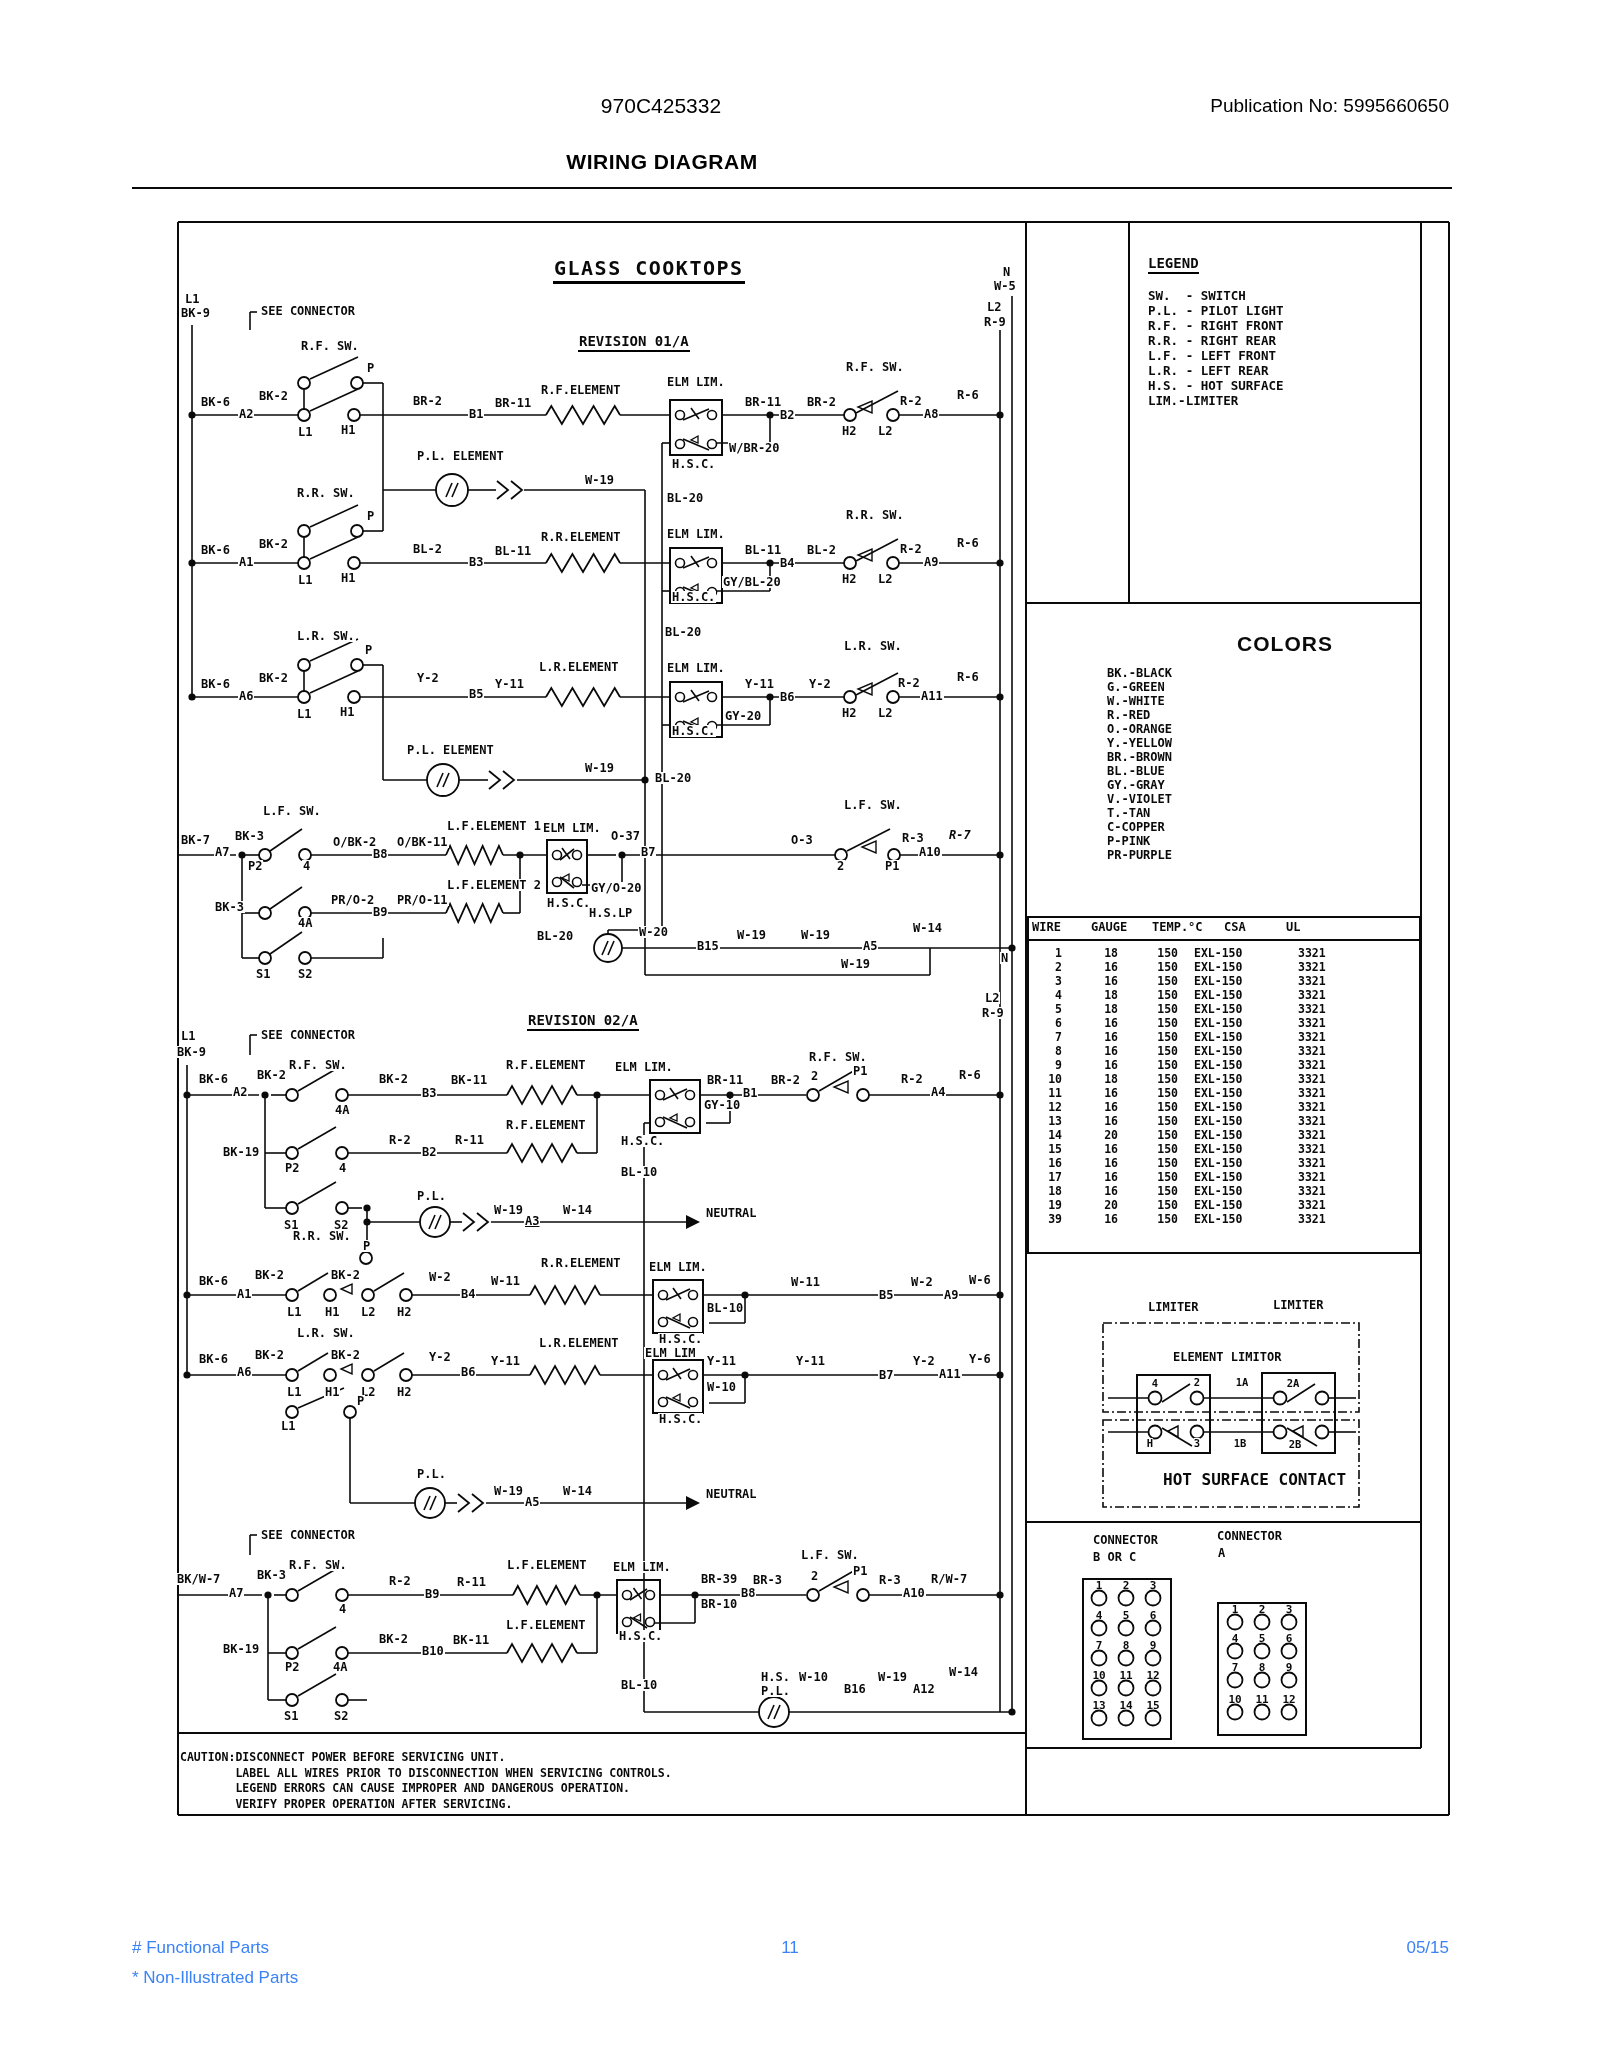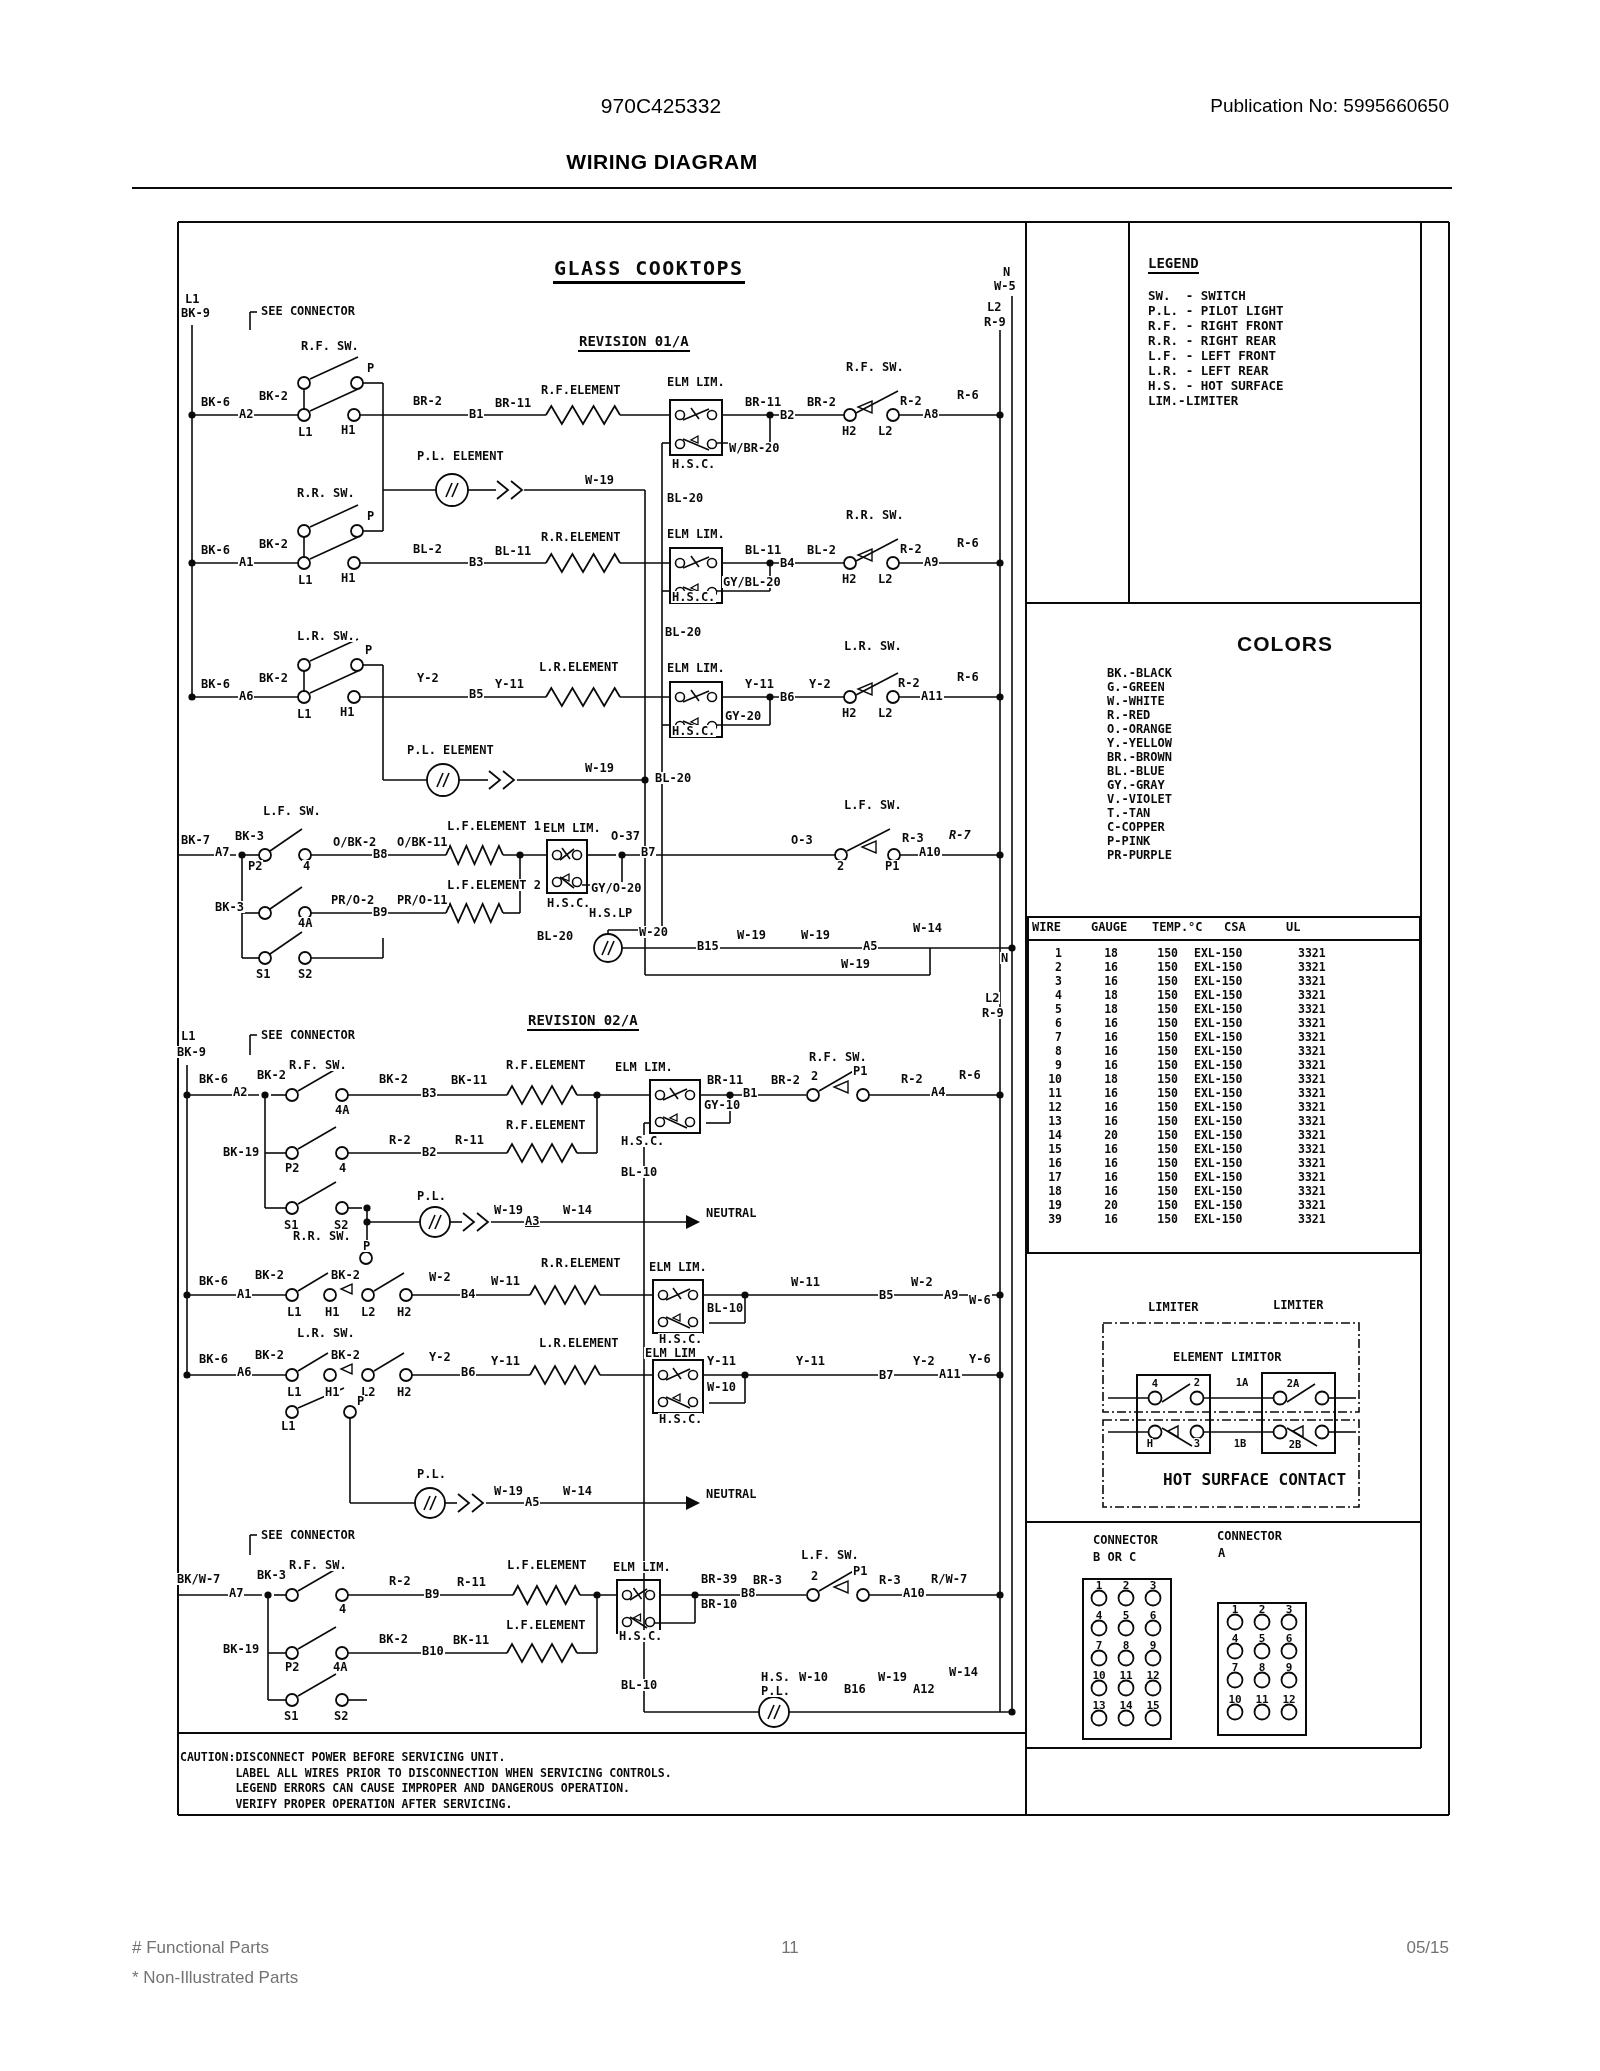--- a/index.html
+++ b/index.html
@@ -38,21 +38,21 @@
   
   .lml{position:absolute;font:bold 12px "DejaVu Sans Mono",monospace;white-space:pre}
   .pin{position:absolute;transform:translateX(-50%);font:bold 11px "DejaVu Sans Mono",monospace;line-height:1}
   .lpin{position:absolute;transform:translateX(-50%);font:bold 10.5px "DejaVu Sans Mono",monospace;line-height:1;background:#fff}
   
   #caution{position:absolute;left:180px;top:1750px;display:flex;
            font:bold 11.5px "DejaVu Sans Mono",monospace}
   #caution .cl{white-space:pre;line-height:15.5px}
   #caution-lines div{white-space:pre;line-height:15.5px}
   
-  .foot{position:absolute;font:17px "Liberation Sans",sans-serif;color:#737373}
+  .foot{position:absolute;font:17px "Liberation Sans",sans-serif;color:#3b82f6}
 </style>
 </head>
 <body>
 
 <div class="page">
 
   <svg id="wires" viewBox="0 0 1600 2071" xmlns="http://www.w3.org/2000/svg">
       <line x1="132" y1="188" x2="1452" y2="188" stroke="#0a0a0a" stroke-width="2"></line>
       <line x1="178" y1="222" x2="1449" y2="222" stroke="#0a0a0a" stroke-width="2"></line>
       <line x1="178" y1="222" x2="178" y2="1815" stroke="#0a0a0a" stroke-width="2"></line>
@@ -669,21 +669,21 @@
       <span class="dl" style="left: 324px; top: 1306px;">H1</span>
       <span class="dl" style="left: 360px; top: 1306px;">L2</span>
       <span class="dl" style="left: 396px; top: 1306px;">H2</span>
       <span class="dl" style="left: 648px; top: 1261px;">ELM LIM.</span>
       <span class="dl" style="left: 658px; top: 1333px;">H.S.C.</span>
       <span class="dl" style="left: 706px; top: 1302px;">BL-10</span>
       <span class="dl" style="left: 790px; top: 1276px;">W-11</span>
       <span class="dl" style="left: 878px; top: 1289px;">B5</span>
       <span class="dl" style="left: 910px; top: 1276px;">W-2</span>
       <span class="dl" style="left: 943px; top: 1289px;">A9</span>
-      <span class="dl" style="left: 968px; top: 1274px; margin-top: 20px;">W-6</span>
+      <span class="dl" style="left: 968px; top: 1274px;">W-6</span>
       <span class="dl" style="left: 296px; top: 1327px;">L.R. SW.</span>
       <span class="dl" style="left: 198px; top: 1353px;">BK-6</span>
       <span class="dl" style="left: 236px; top: 1366px;">A6</span>
       <span class="dl" style="left: 254px; top: 1349px;">BK-2</span>
       <span class="dl" style="left: 330px; top: 1349px;">BK-2</span>
       <span class="dl" style="left: 428px; top: 1351px;">Y-2</span>
       <span class="dl" style="left: 460px; top: 1366px;">B6</span>
       <span class="dl" style="left: 490px; top: 1355px;">Y-11</span>
       <span class="dl" style="left: 538px; top: 1337px;">L.R.ELEMENT</span>
       <span class="dl" style="left: 286px; top: 1386px;">L1</span>

